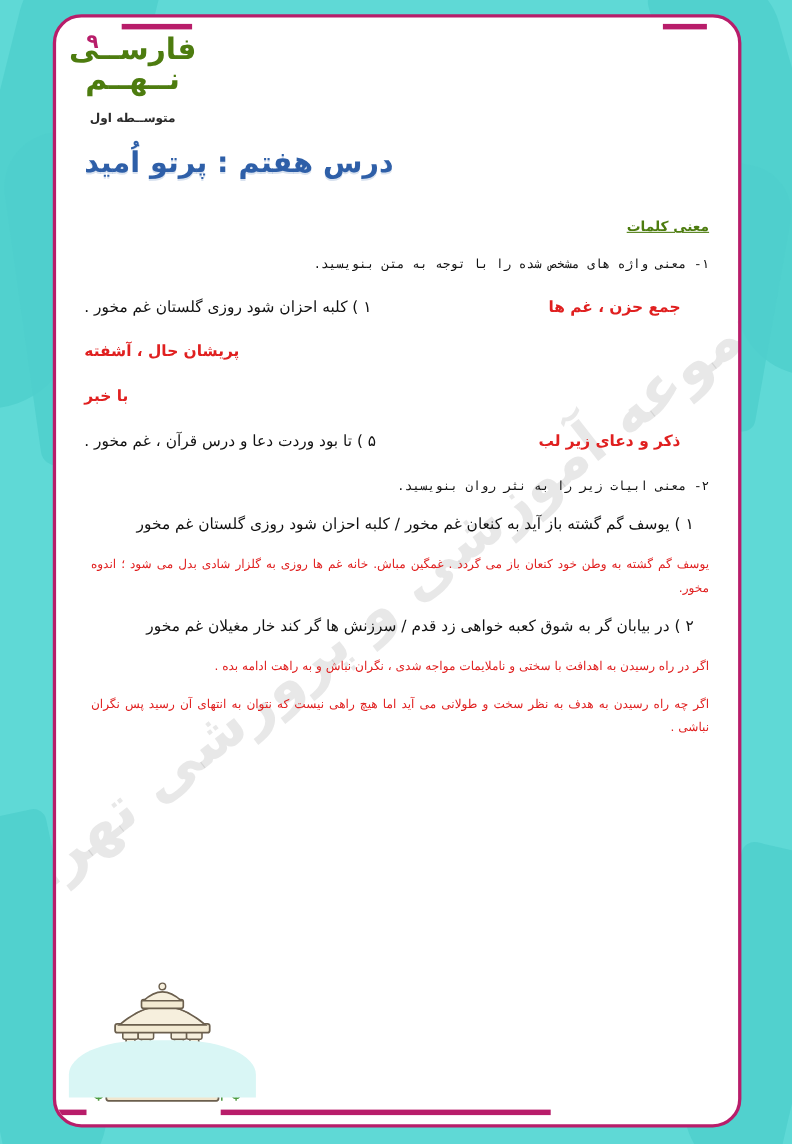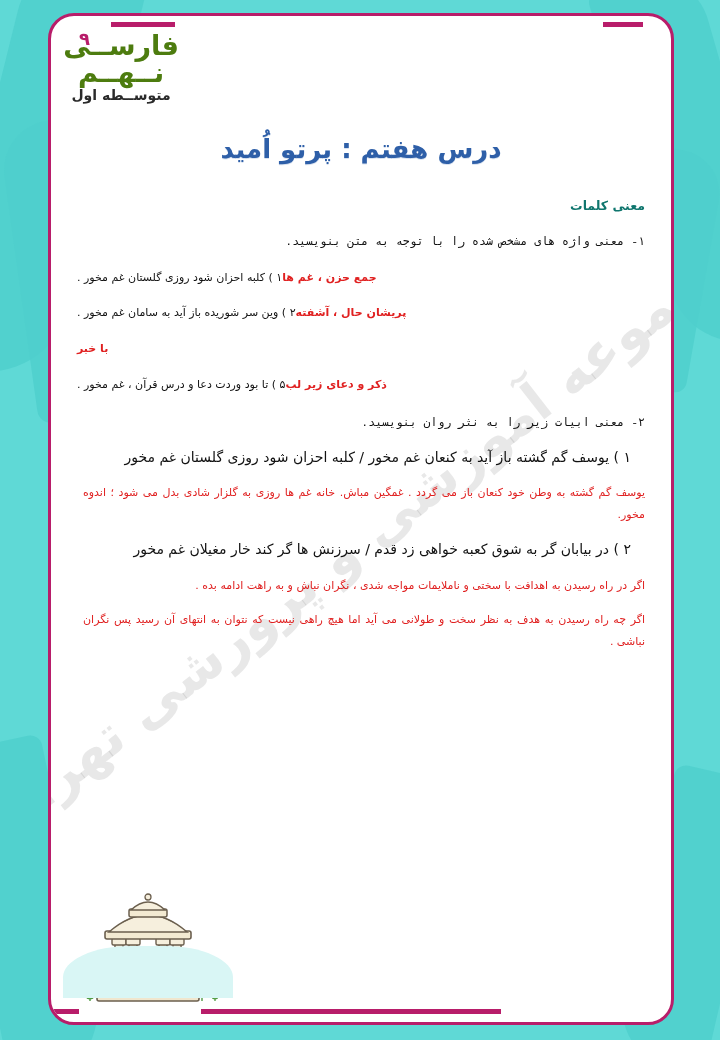--- a/index.html
+++ b/index.html
@@ -120,69 +120,70 @@
   }
   #logo-digit {
     position: absolute;
     left: 38px;
     top: -4px;
     font-size: 18px;
     font-weight: bold;
     color: #b81d6a;
   }
   #logo-sub {
-    font-size: 14px;
+    font-size: 11px;
     font-weight: bold;
     color: #2a2a2a;
-    margin-top: 1px;
+    margin-top: 15px;
     letter-spacing: 1px;
   }
 
   
   #content {
     position: relative;
     z-index: 3;
     padding: 0 26px;
     direction: rtl;
     text-align: right;
   }
 
   #lesson-title {
     margin-top: 118px;
-    text-align: center;
+    text-align: left;
     font-size: 26px;
     font-weight: bold;
     color: #2e5fa8;
     letter-spacing: 0px;
     text-shadow: 0 1px 0 rgba(46,95,168,.18);
   }
 
   .section-heading {
     margin-top: 34px;
     font-size: 12.5px;
     font-weight: bold;
-    color: #0f766e;
+    color: #4d7c0f;
+    text-decoration: underline;
   }
 
   .instruction {
     margin-top: 19px;
     font-size: 11.5px;
     color: #111111;
     line-height: 1.7;
     font-family: Liberation Mono, monospace;
   }
 
   
   .word-row {
     margin-top: 17px;
-    font-size: 11px;
+    font-size: 14px;
     color: #111111;
     display: flex;
     flex-direction: row-reverse;
-    justify-content: flex-start;
+    justify-content: space-between;
     align-items: baseline;
     line-height: 1.7;
   }
   .word-q { white-space: nowrap; }
   .word-a {
     color: #e02020;
     font-weight: bold;
     white-space: nowrap;
     margin-right: 26px;
   }
@@ -258,21 +259,20 @@
     <div>
       <div class="section-heading">معنی کلمات</div>
       <div class="instruction">۱- معنی واژه های مشخص شده را با توجه به متن بنویسید.</div>
 
       <div class="word-row">
         <span class="word-q"><span>۱ )</span> <span>کلبه احزان شود روزی گلستان غم مخور .</span></span>
         <span class="word-a">جمع حزن ، غم ها</span>
       </div>
 
       <div class="word-row">
-        <span class="word-q"><span>۲ )</span> <span>وین سر شوریده باز آید به سامان غم مخور .</span></span>
         <span class="word-a">پریشان حال ، آشفته</span>
       </div>
 
       <div class="word-row">
         <span class="word-a">با خبر</span>
       </div>
 
 
       <div class="word-row">
         <span class="word-q"><span>۵ )</span> <span>تا بود وردت دعا و درس قرآن ، غم مخور .</span></span>

